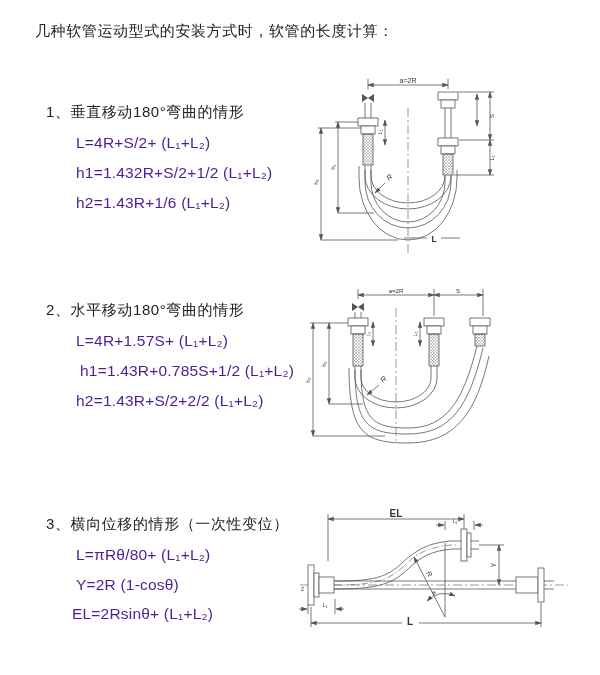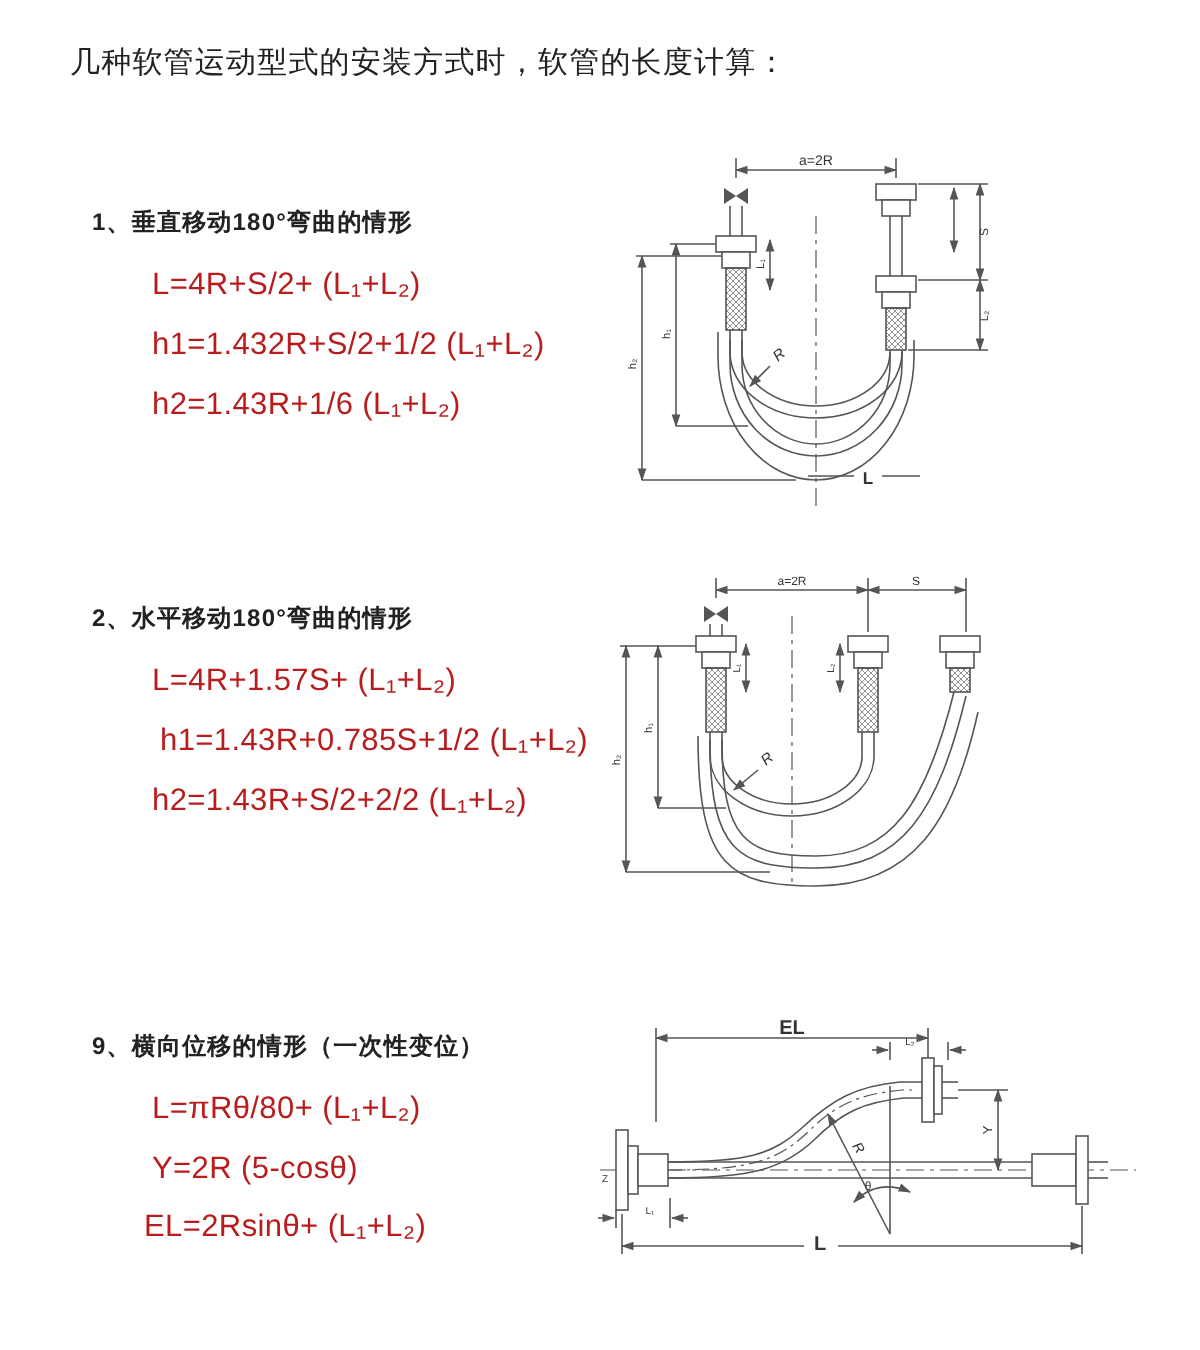--- a/index.html
+++ b/index.html
@@ -3,44 +3,44 @@
 <meta charset="utf-8">
 <style>
   html,body{margin:0;padding:0}
   body{
     width:600px;height:675px;position:relative;overflow:hidden;
     background:#ffffff;color:#222;
     font-family:"Liberation Sans","DejaVu Sans",sans-serif;
   }
   .abs{position:absolute}
   .title{left:35px;top:22px;font-size:15px;font-weight:400;letter-spacing:.6px;white-space:nowrap}
-  .heading{font-size:12px;font-weight:700;letter-spacing:.6px;white-space:nowrap}
-  .formula{font-size:15.5px;letter-spacing:.2px;color:#b91c1c;white-space:nowrap}
+  .heading{font-size:15px;font-weight:400;letter-spacing:.6px;white-space:nowrap}
+  .formula{font-size:15.5px;letter-spacing:.2px;color:#4c1d95;white-space:nowrap}
   svg{position:absolute;overflow:visible}
   svg text{fill:#333;font-family:"Liberation Sans","DejaVu Sans",sans-serif}
   .dw{stroke:#555;stroke-width:.8;fill:none}
 </style>
 </head>
 <body>
 
 <div class="abs title">几种软管运动型式的安装方式时，软管的长度计算：</div>
 
 <div class="abs heading" style="left:46px;top:103px">1、垂直移动180°弯曲的情形</div>
 <div class="abs formula" style="left:76px;top:134px">L=4R+S/2+ (L₁+L₂)</div>
 <div class="abs formula" style="left:76px;top:164px">h1=1.432R+S/2+1/2 (L₁+L₂)</div>
 <div class="abs formula" style="left:76px;top:194px">h2=1.43R+1/6 (L₁+L₂)</div>
 
 <div class="abs heading" style="left:46px;top:301px">2、水平移动180°弯曲的情形</div>
 <div class="abs formula" style="left:76px;top:332px">L=4R+1.57S+ (L₁+L₂)</div>
 <div class="abs formula" style="left:80px;top:362px">h1=1.43R+0.785S+1/2 (L₁+L₂)</div>
 <div class="abs formula" style="left:76px;top:392px">h2=1.43R+S/2+2/2 (L₁+L₂)</div>
 
-<div class="abs heading" style="left:46px;top:515px">9、横向位移的情形（一次性变位）</div>
+<div class="abs heading" style="left:46px;top:515px">3、横向位移的情形（一次性变位）</div>
 <div class="abs formula" style="left:76px;top:546px">L=πRθ/80+ (L₁+L₂)</div>
-<div class="abs formula" style="left:76px;top:576px">Y=2R (5-cosθ)</div>
+<div class="abs formula" style="left:76px;top:576px">Y=2R (1-cosθ)</div>
 <div class="abs formula" style="left:72px;top:605px">EL=2Rsinθ+ (L₁+L₂)</div>
 
 <svg style="left:308px;top:70px" width="200" height="190" viewBox="0 0 200 190">
   <defs>
     <marker id="a1" viewBox="0 0 10 10" refX="9" refY="5" markerWidth="8" markerHeight="8" orient="auto-start-reverse">
       <path d="M0,1.6 L10,5 L0,8.4 Z" fill="#555"></path>
     </marker>
     <pattern id="b1" width="3" height="3" patternUnits="userSpaceOnUse">
       <path d="M0,3 L3,0 M0,0 L3,3" stroke="#888" stroke-width="0.45"></path>
     </pattern>

